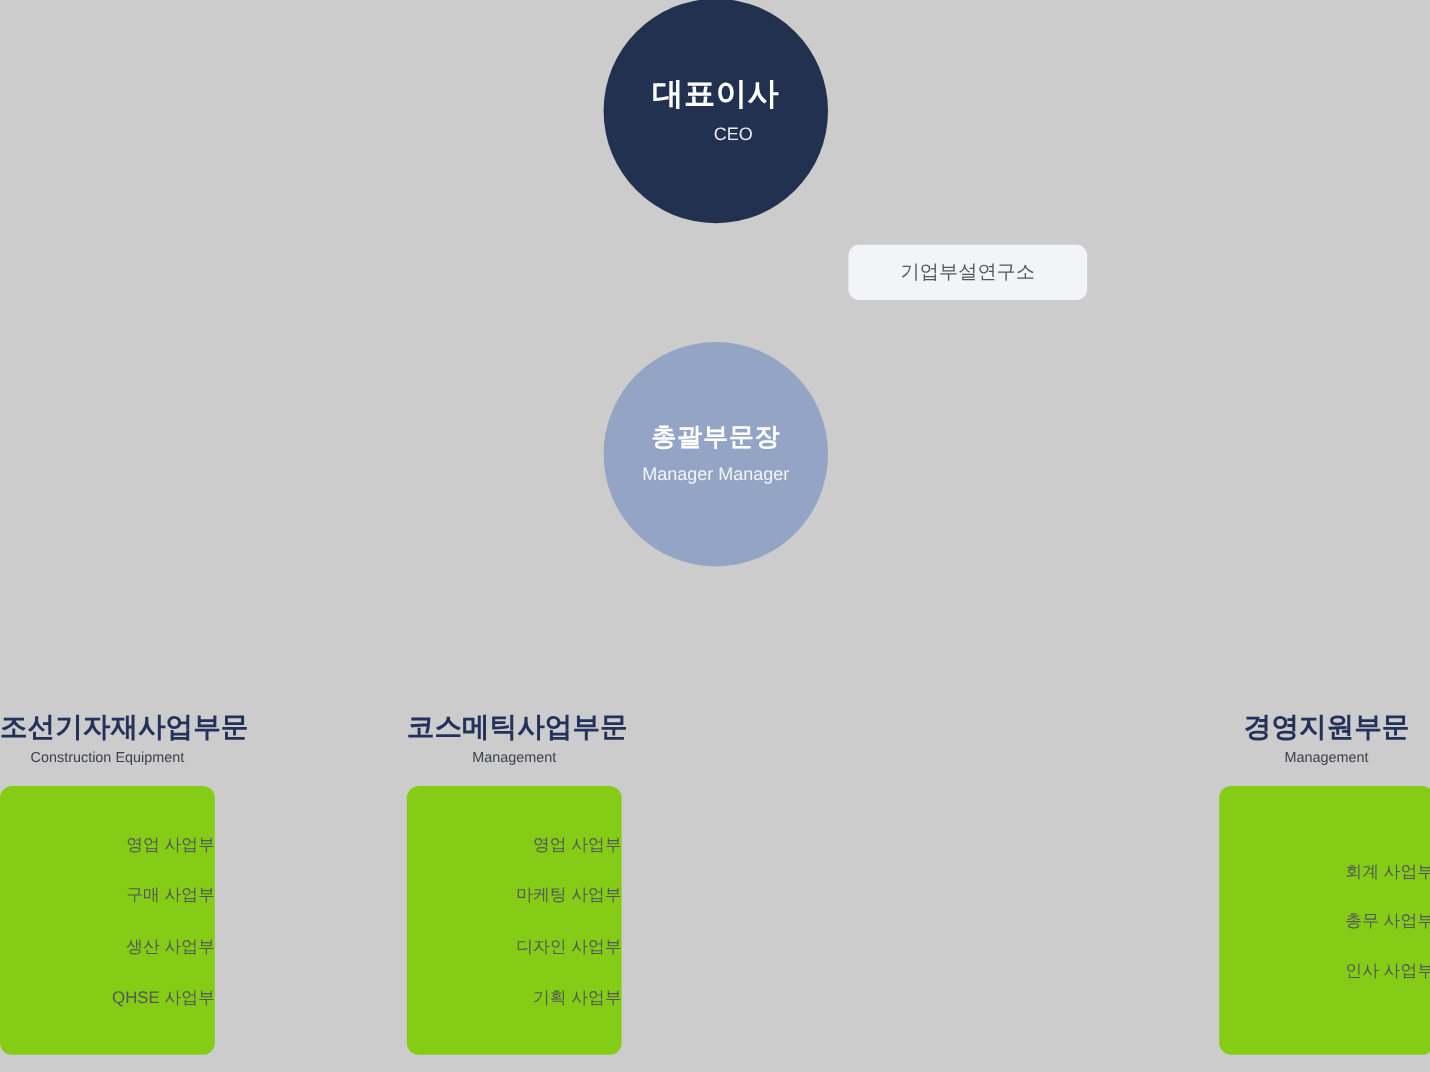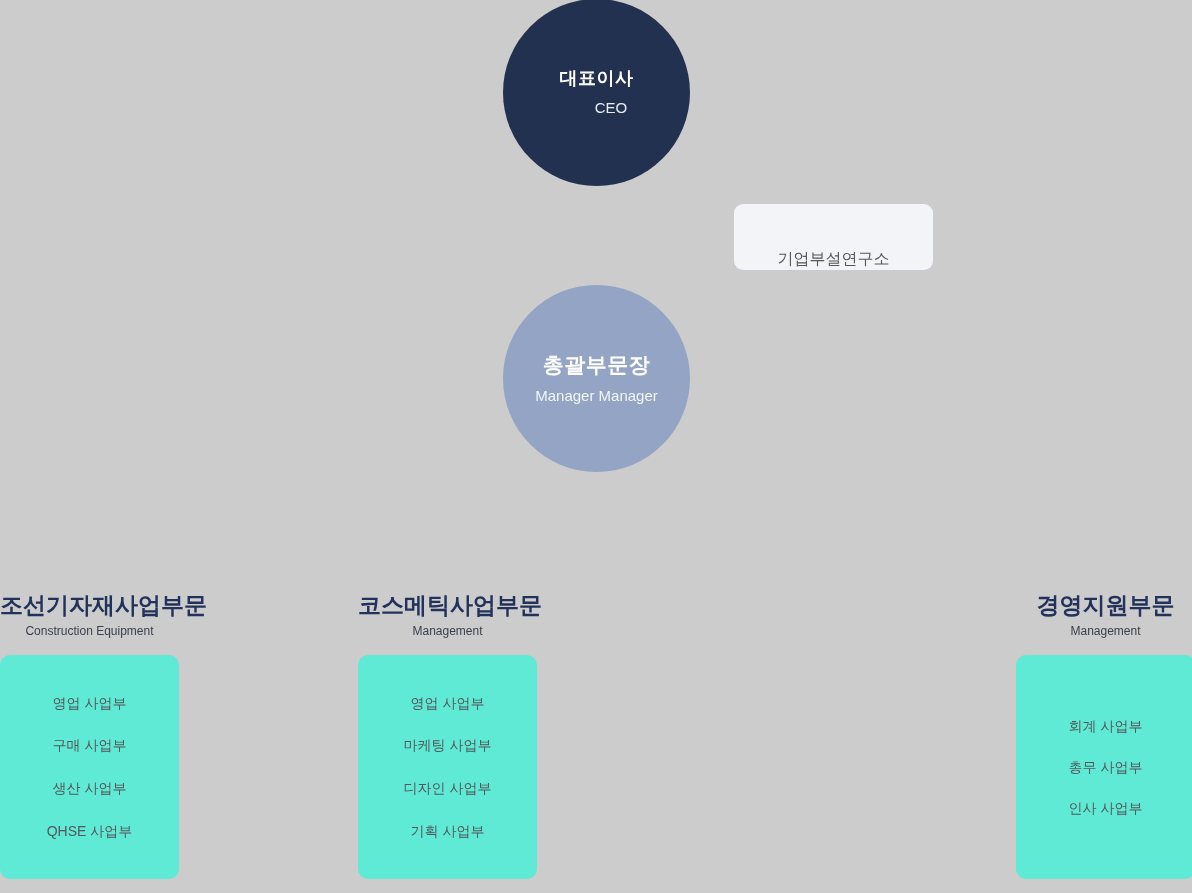--- a/index.html
+++ b/index.html
@@ -45,21 +45,21 @@
   }
 
   #ceo-node {
     left: 503px;
     top: -1px;
     width: 187px;
     height: 187px;
     background: #22314f;
   }
   #ceo-node .node-title-ko {
-    font-size: 18px;
+    font-size: 26px;
     margin-bottom: 10px;
   }
   #ceo-node .node-title-en {
     font-size: 15px;
     color: #e9ecf2;
     margin-left: 29px;
   }
 
   #gm-node {
     left: 503px;
@@ -73,28 +73,28 @@
     margin-bottom: 10px;
   }
   #gm-node .node-title-en {
     font-size: 15px;
     color: #f3f5f9;
   }
 
   
   #research-lab-box {
     position: absolute;
-    left: 734px;
+    left: 707px;
     top: 204px;
     width: 199px;
-    height: 66px;
+    height: 46px;
     background: #f3f4f7;
     border-radius: 9px;
     display: flex;
-    align-items: flex-end;
+    align-items: center;
     justify-content: center;
     color: #55575c;
     font-size: 16px;
     box-sizing: border-box;
   }
 
   
   #divisions {
     position: absolute;
     left: 0;
@@ -103,21 +103,21 @@
     height: 301px;
   }
 
   .division {
     position: absolute;
     top: 0;
     width: 179px;
     height: 301px;
   }
   .division-0 { left: 0px; }
-  .division-1 { left: 358px; }
+  .division-1 { left: 339px; }
   .division-2 { left: 678px; }
   .division-3 { left: 1016px; }
 
   .division-head {
     text-align: center;
     width: 179px;
   }
   .division-title-ko {
     color: #22325a;
     font-weight: bold;
@@ -130,26 +130,26 @@
     font-size: 12px;
     margin-top: 7px;
     line-height: 1.15;
     white-space: nowrap;
   }
 
   .division-card {
     margin-top: 16px;
     width: 179px;
     height: 224px;
-    background: #5eead4;
+    background: #84cc16;
     border-radius: 10px;
     box-sizing: border-box;
     display: flex;
     flex-direction: column;
-    align-items: center;
+    align-items: flex-end;
     justify-content: center;
     padding: 6px 0;
   }
   .card-item {
     color: #55575c;
     font-size: 14px;
     line-height: 1.2;
     text-align: center;
     padding: 9px 0;
     white-space: nowrap;

